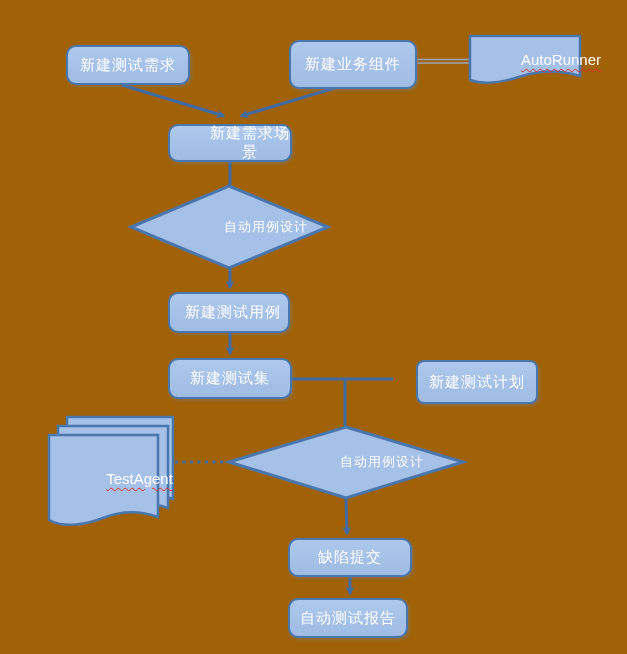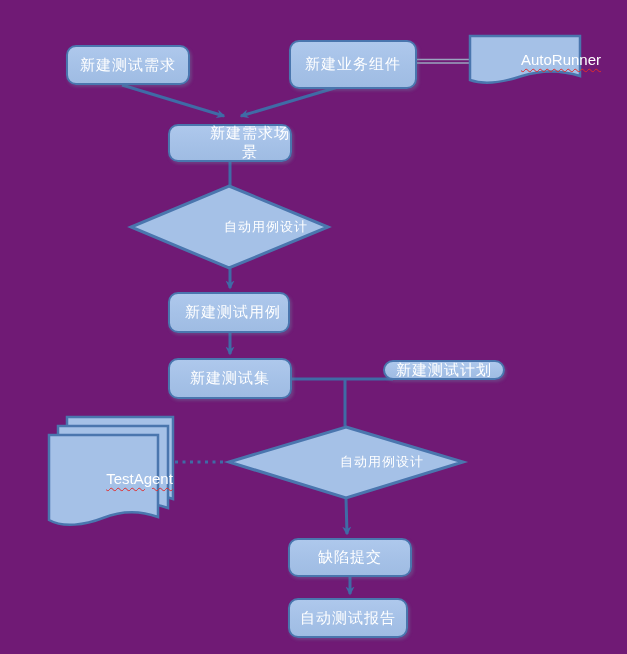--- a/index.html
+++ b/index.html
@@ -5,21 +5,21 @@
   html, body {
     margin: 0;
     padding: 0;
     background: #ffffff;
     font-family: "Liberation Sans", "DejaVu Sans", sans-serif;
   }
   #canvas {
     position: relative;
     width: 627px;
     height: 654px;
-    background: #701a75;
+    background: #a16207;
     overflow: hidden;
   }
   #edge-layer {
     position: absolute;
     left: 0;
     top: 0;
     width: 627px;
     height: 654px;
   }
   .node {
@@ -112,21 +112,21 @@
   <div class="node" style="left:66px; top:45px; width:124px; height:40px;">新建测试需求</div>
 
   <div class="node" style="left:289px; top:40px; width:128px; height:49px;">新建业务组件</div>
 
   <div class="node" style="left:168px; top:124px; width:124px; height:38px;padding-left:40px;">新建需求场景</div>
 
   <div class="node" style="left:168px; top:292px; width:122px; height:41px;padding-left:8px;">新建测试用例</div>
 
   <div class="node" style="left:168px; top:358px; width:124px; height:41px;">新建测试集</div>
 
-  <div class="node" style="left:383px; top:360px; width:122px; height:20px;">新建测试计划</div>
+  <div class="node" style="left:416px; top:360px; width:122px; height:44px;border-radius:8px;">新建测试计划</div>
 
   <div class="node" style="left:288px; top:538px; width:124px; height:39px;">缺陷提交</div>
 
   <div class="node" style="left:288px; top:598px; width:120px; height:40px;">自动测试报告</div>
 
   <div class="shape-label diamond-label" style="left:150px; top:217px; width:160px; height:20px;">自动用例设计</div>
 
   <div class="shape-label diamond-label" style="left:256px; top:452px; width:180px; height:20px;">自动用例设计</div>
 
   <div class="shape-label doc-label" style="left:470px; top:49px; width:110px; height:20px;">AutoRunner</div>

